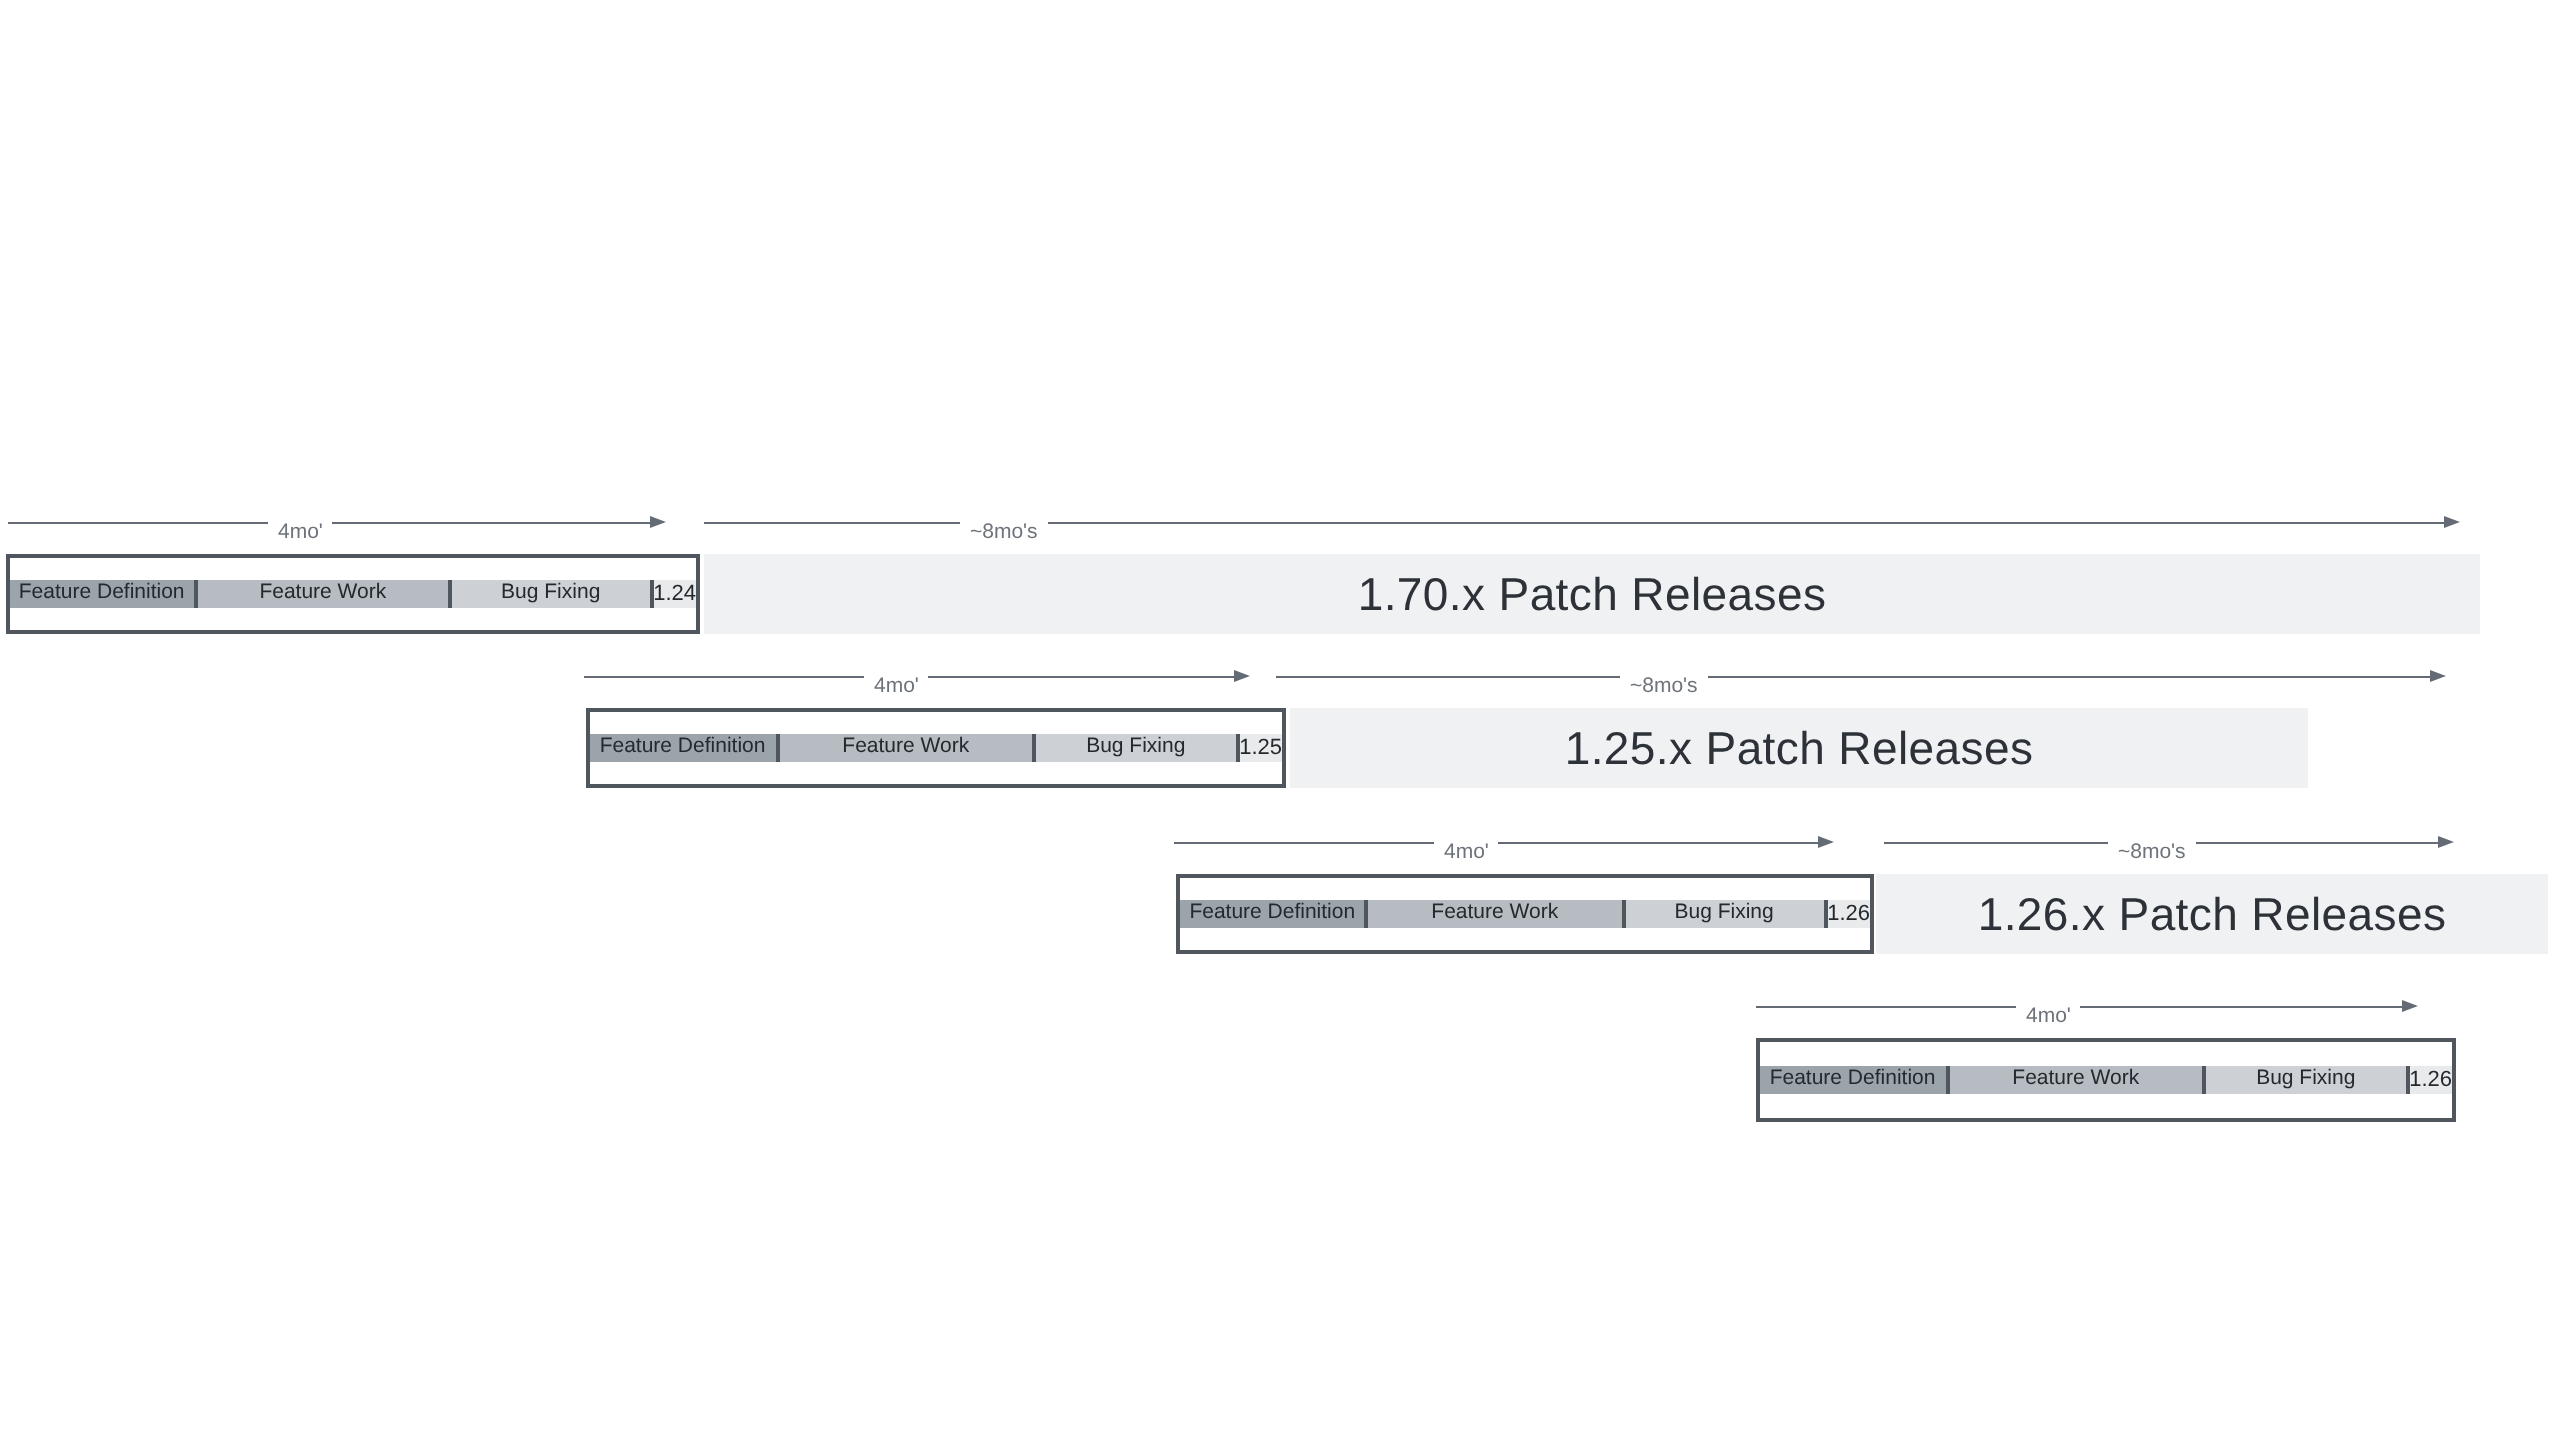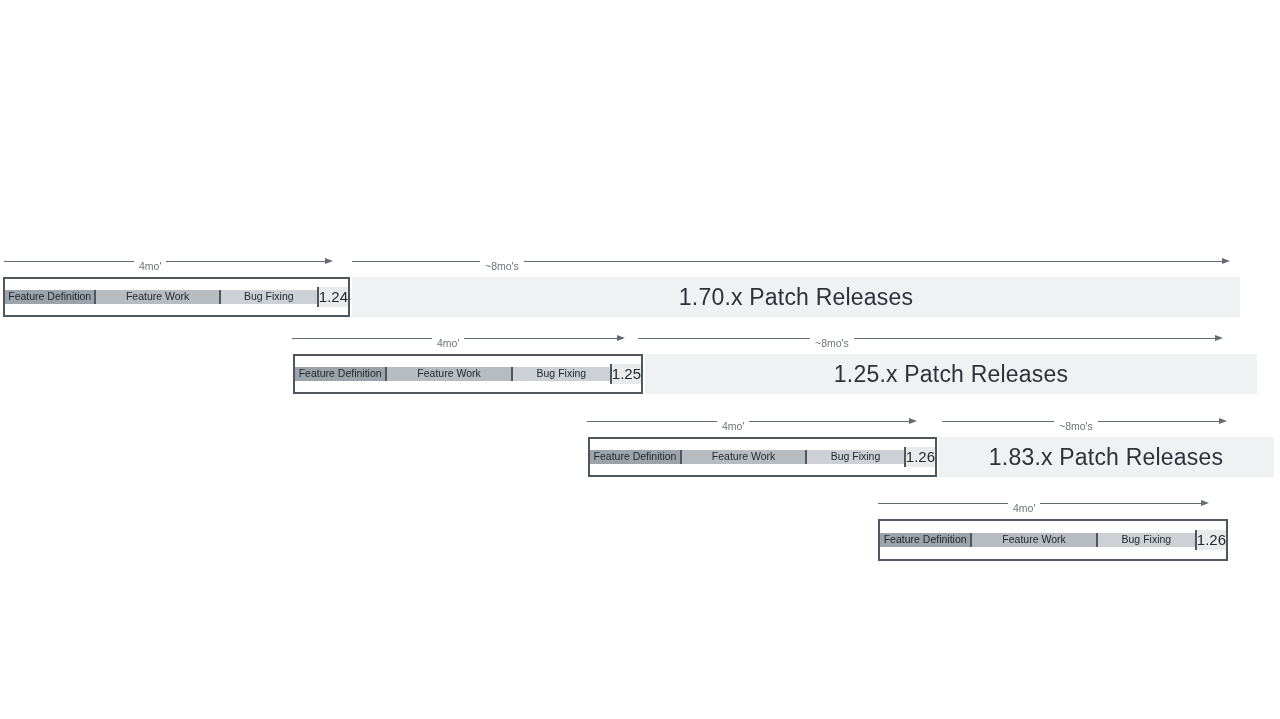--- a/index.html
+++ b/index.html
@@ -13,36 +13,36 @@
   .arrow .head{width:0;height:0;border-left:8px solid #646b74;border-top:3px solid transparent;border-bottom:3px solid transparent;}
   .arrow .lbl{font-size:10.5px;color:#6d737a;padding:0 5px;margin-top:9px;white-space:nowrap;}
 
   
   .phases{position:absolute;height:40px;box-sizing:border-box;border:2px solid #4f565d;display:flex;background:#fff;align-items:center;}
   .phase{display:flex;align-items:center;justify-content:center;text-align:center;
          font-size:10.5px;line-height:1.3;color:#24292e;box-sizing:border-box;}
   .p-def{width:95px;background:#9ca4ab;}
   .p-work{width:132px;background:#b6bcc2;border-left:2px solid #4f565d;}
   .p-fix{width:104px;background:#cdd1d6;border-left:2px solid #4f565d;}
-  .p-ver{flex:1;background:#e8eaec;border-left:2px solid #4f565d;font-size:15px;}
+  .p-ver{flex:1;background:#e8eaec;border-left:2px solid #4f565d;font-size:11px;}
 
   
   .patchbar{position:absolute;height:40px;background:#f0f1f3;display:flex;align-items:center;justify-content:center;}
   .patchbar .big{font-size:23px;color:#2d3238;letter-spacing:.2px;white-space:nowrap;}
 
   
   .r1-a4{left:4px;top:252px;width:329px;}   .r1-a4 .s1{width:130px;}
   .r1-a8{left:352px;top:252px;width:878px;} .r1-a8 .s1{width:128px;}
   .r1-boxes{left:3px;top:277px;width:347px;}
   .r1-patch{left:352px;top:277px;width:888px;}
 
   .r2-a4{left:292px;top:329px;width:333px;} .r2-a4 .s1{width:140px;}
   .r2-a8{left:638px;top:329px;width:585px;} .r2-a8 .s1{width:172px;}
   .r2-boxes{left:293px;top:354px;width:350px;}
-  .r2-patch{left:645px;top:354px;width:612px;}
+  .r2-patch{left:645px;top:354px;width:509px;}
 
   .r3-a4{left:587px;top:412px;width:330px;} .r3-a4 .s1{width:130px;}
   .r3-a8{left:942px;top:412px;width:285px;} .r3-a8 .s1{width:112px;}
   .r3-boxes{left:588px;top:437px;width:349px;}
   .r3-patch{left:938px;top:437px;width:336px;}
 
   .r4-a4{left:878px;top:494px;width:331px;} .r4-a4 .s1{width:130px;}
   .r4-boxes{left:878px;top:519px;width:350px;height:42px;}
 </style>
 </head>
@@ -111,21 +111,21 @@
       <span class="seg s2"></span>
       <span class="head"></span>
     </div>
     <div class="phases r3-boxes">
       <div class="phase p-def">Feature Definition</div>
       <div class="phase p-work">Feature Work</div>
       <div class="phase p-fix">Bug Fixing</div>
       <div class="phase p-ver">1.26</div>
     </div>
     <div class="patchbar r3-patch">
-      <span class="big">1.83.x Patch Releases</span>
+      <span class="big">1.26.x Patch Releases</span>
     </div>
   </div>
 
   <div>
     <div class="arrow r4-a4">
       <span class="seg s1"></span>
       <span class="lbl">4mo'</span>
       <span class="seg s2"></span>
       <span class="head"></span>
     </div>

